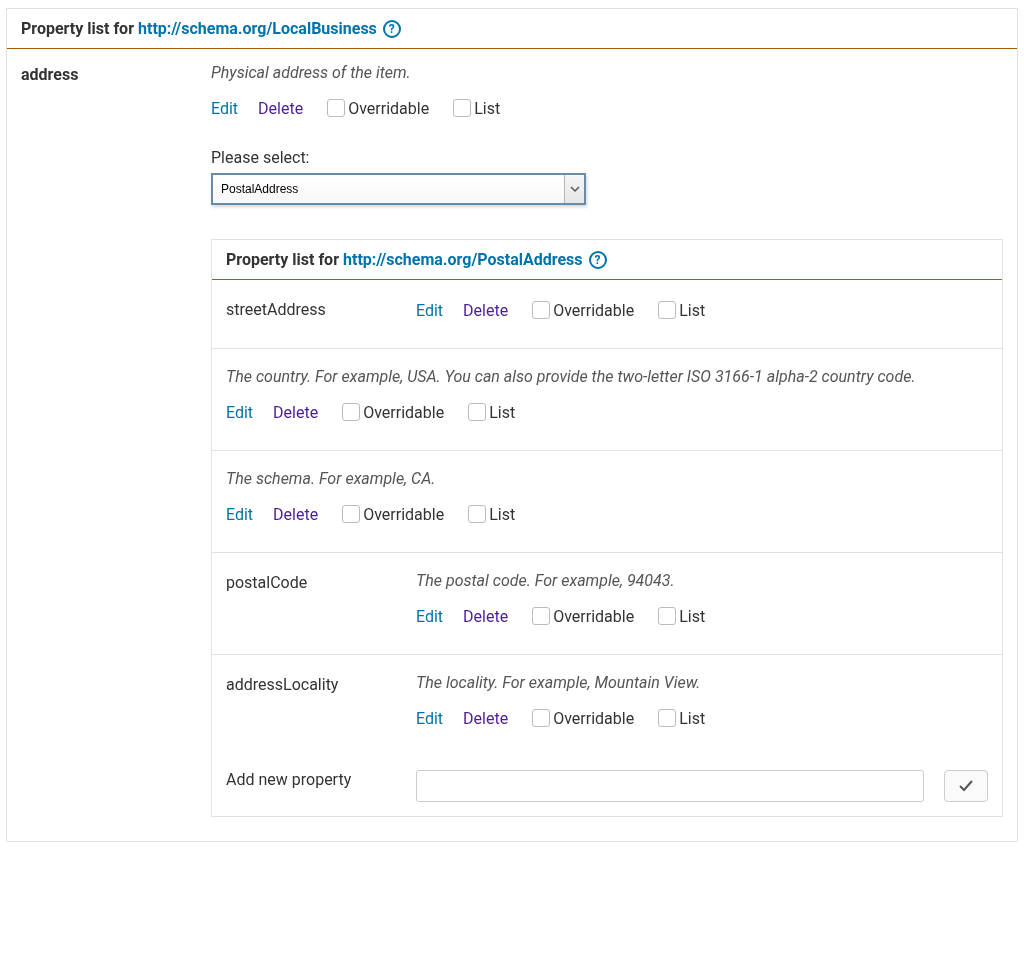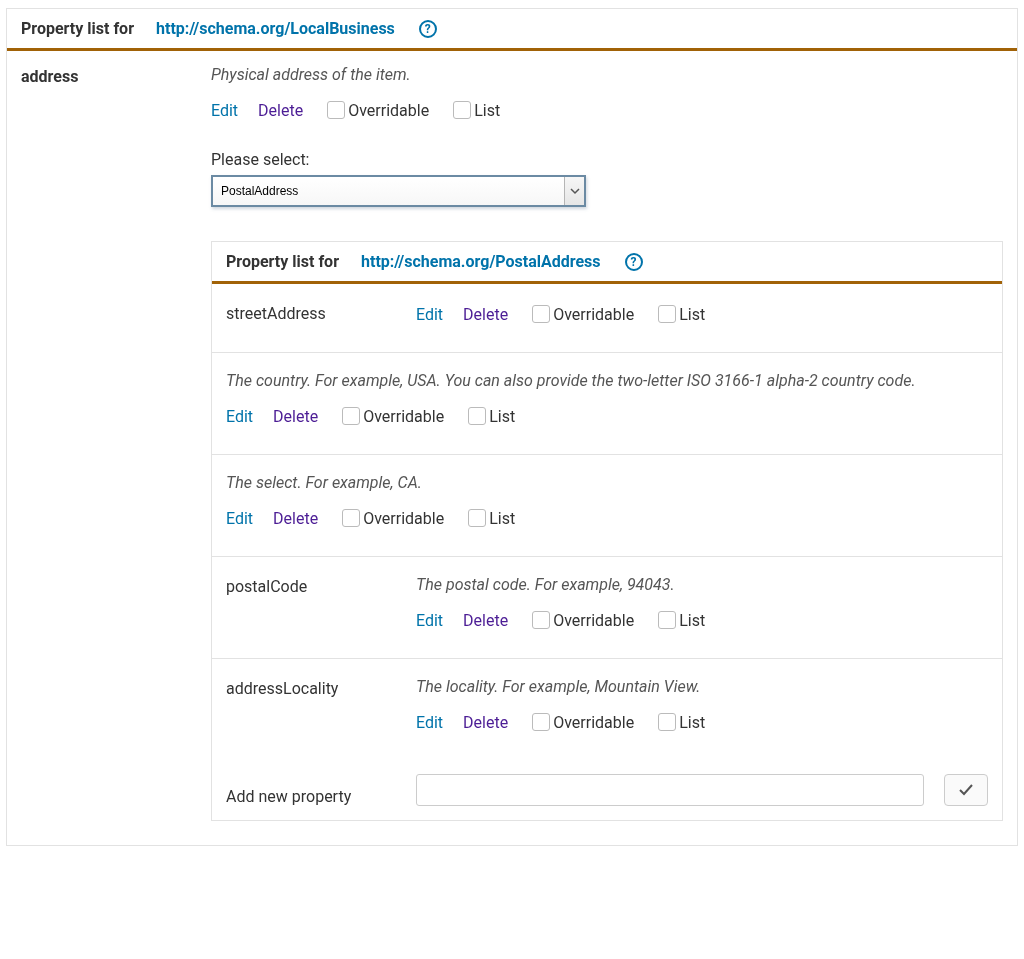--- a/index.html
+++ b/index.html
@@ -11,24 +11,24 @@
     color: #333;
     background: #fff;
     width: 1024px;
   }
   .outer-panel {
     border: 1px solid #e2e2e2;
     margin: 8px 6px;
   }
   .panel-header {
     padding: 10px 14px;
-    border-bottom: 3px solid #a16207;
-    display: flex;
-    align-items: center;
-    gap: 22px;
+    border-bottom: 1px solid #a16207;
+    display: flex;
+    align-items: center;
+    gap: 4px;
   }
   .panel-header strong {
     font-weight: 700;
   }
   a.link {
     color: #0073aa;
     text-decoration: none;
     font-weight: 700;
   }
   .help-icon {
@@ -131,21 +131,21 @@
   .nested-row:last-child { border-bottom: none; }
   .nested-name {
     width: 170px;
     flex-shrink: 0;
     font-weight: 400;
     padding-top: 2px;
   }
   .nested-body { flex: 1; }
   .add-row {
     display: flex;
-    align-items: flex-end;
+    align-items: flex-start;
     padding: 14px;
     gap: 20px;
   }
   .add-label {
     width: 170px;
     flex-shrink: 0;
   }
   .add-input {
     flex: 1;
     height: 32px;
@@ -243,21 +243,21 @@
         </label>
         <label class="cb-group">
           <input type="checkbox" style="">
           <span>List</span>
         </label>
       </div>
     </div>
             </div>
             <div class="nested-row">
     <div class="nested-body">
-      <div class="desc">The select. For example, CA.</div>
+      <div class="desc">The schema. For example, CA.</div>
       <div class="actions">
         <span class="edit-link">Edit</span>
         <span class="delete-link">Delete</span>
         <label class="cb-group">
           <input type="checkbox" style="">
           <span>Overridable</span>
         </label>
         <label class="cb-group">
           <input type="checkbox" style="">
           <span>List</span>

